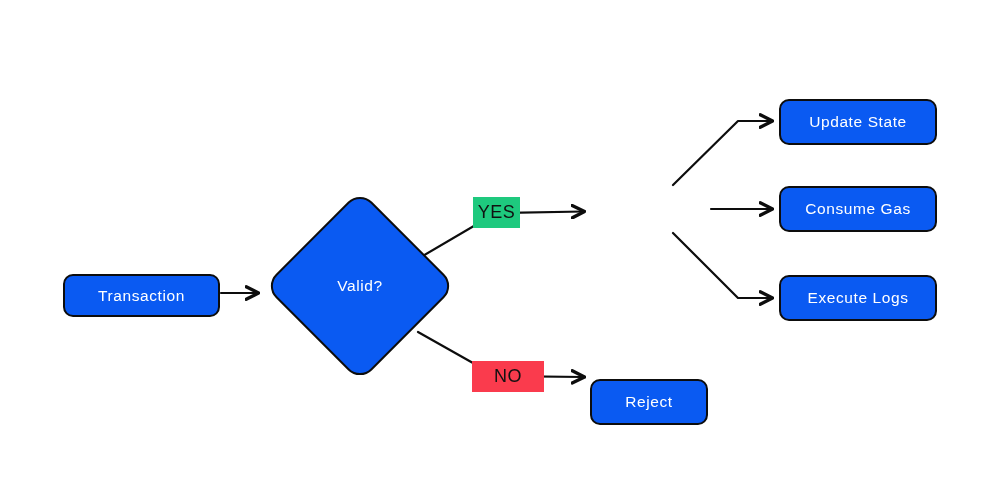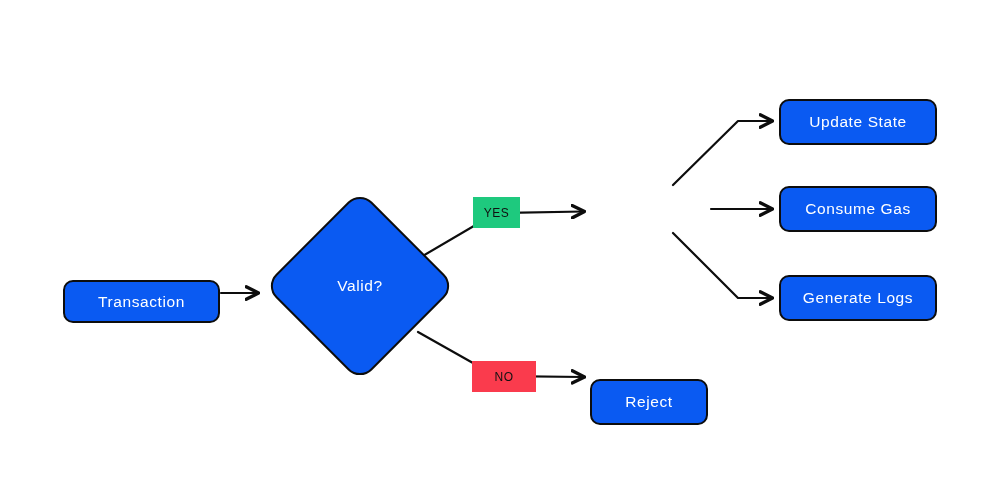--- a/index.html
+++ b/index.html
@@ -71,21 +71,21 @@
     color:var(--node-text);
     font-size:15.5px;
     letter-spacing:0.6px;
   }
   .badge{
     position:absolute;
     display:flex;
     align-items:center;
     justify-content:center;
     color:var(--badge-text);
-    font-size:12px;
+    font-size:18px;
     letter-spacing:0.5px;
     box-sizing:border-box;
   }
   .badge.yes{background:var(--yes-fill);}
   .badge.no{background:var(--no-fill);}
 </style>
 </head>
 <body>
 
 <div class="canvas">
@@ -97,21 +97,21 @@
       </marker>
     </defs>
     <path d="M221,293 L257,293" marker-end="url(#arrow)"></path>
     <path d="M421,257 L496,213 L583,211.5" marker-end="url(#arrow)"></path>
     <path d="M418,332 L496,376 L583,377" marker-end="url(#arrow)"></path>
     <path d="M673,185 L738,121 L771,121" marker-end="url(#arrow)"></path>
     <path d="M711,209 L771,209" marker-end="url(#arrow)"></path>
     <path d="M673,233 L738,298 L771,298" marker-end="url(#arrow)"></path>
   </svg>
 
-  <div class="node" style="left:63px;top:280px;width:157px;height:43px;">
+  <div class="node" style="left:63px;top:274px;width:157px;height:43px;">
     <span>Transaction</span>
   </div>
 
   <div class="diamond-wrap">
     <div class="diamond-shape"></div>
     <div class="diamond-label">Valid?</div>
   </div>
 
 
   <div class="node" style="left:590px;top:355px;width:118px;height:46px;margin-top:24px;">
@@ -120,20 +120,20 @@
 
   <div class="node" style="left:779px;top:186px;width:158px;height:46px;">
     <span>Consume Gas</span>
   </div>
 
   <div class="node" style="left:779px;top:99px;width:158px;height:46px;">
     <span>Update State</span>
   </div>
 
   <div class="node" style="left:779px;top:275px;width:158px;height:46px;">
-    <span>Generate Logs</span>
+    <span>Execute Logs</span>
   </div>
 
   <div class="badge yes" style="left:473px;top:197px;width:47px;height:31px;">YES</div>
 
-  <div class="badge no" style="left:472px;top:361px;width:64px;height:31px;">NO</div>
+  <div class="badge no" style="left:472px;top:361px;width:72px;height:31px;">NO</div>
 
 </div>
 
 </body></html>

